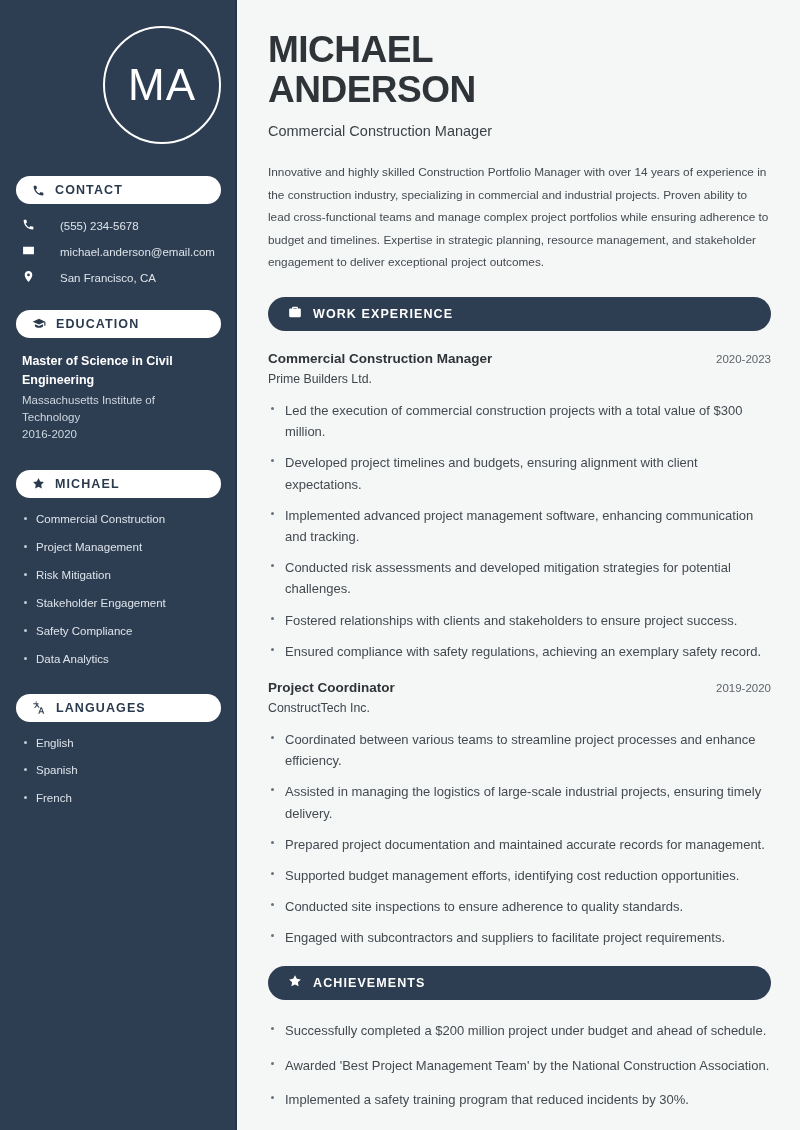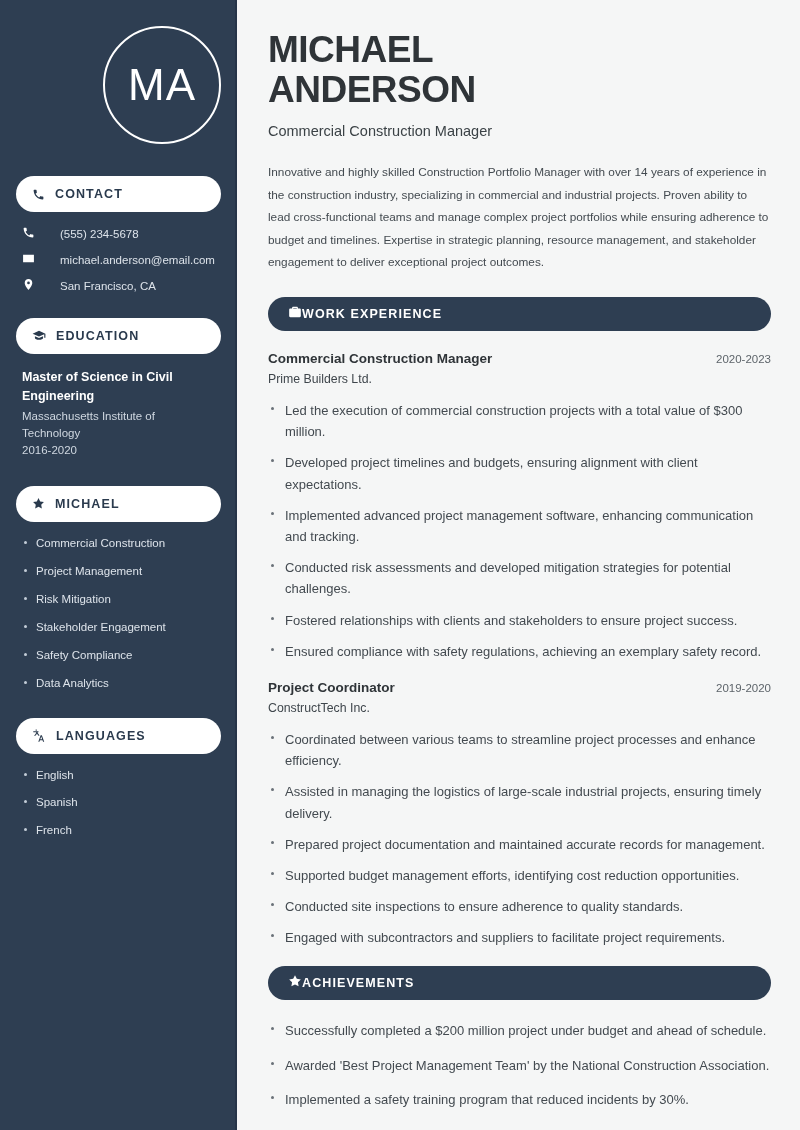--- a/index.html
+++ b/index.html
@@ -35,21 +35,21 @@
     display:flex; align-items:center; justify-content:center;
   }
   .avatar-initials {
     font-size:44px; font-weight:400; letter-spacing:1px; color:#ffffff;
   }
 
   .pill {
     background:#ffffff;
     color:#2a3a4d;
     border-radius:18px;
-    height:36px;
+    height:28px;
     display:flex; align-items:center;
     padding:0 16px;
     gap:10px;
     margin-bottom:14px;
   }
   .pill-label {
     font-size:12.5px; font-weight:700; letter-spacing:1.1px;
   }
   .pill svg { display:block; }
 
@@ -112,20 +112,21 @@
     margin-bottom:23px;
   }
 
   .section-bar {
     background:#2e3e52;
     color:#ffffff;
     border-radius:20px;
     height:34px;
     display:flex; align-items:center;
     padding:0 20px;
+    gap:11px;
     margin-bottom:20px;
   }
   .section-bar-label {
     font-size:12.5px; font-weight:700; letter-spacing:1.1px;
   }
 
   .exp-head {
     display:flex; align-items:baseline; justify-content:space-between;
     gap:16px;
   }

